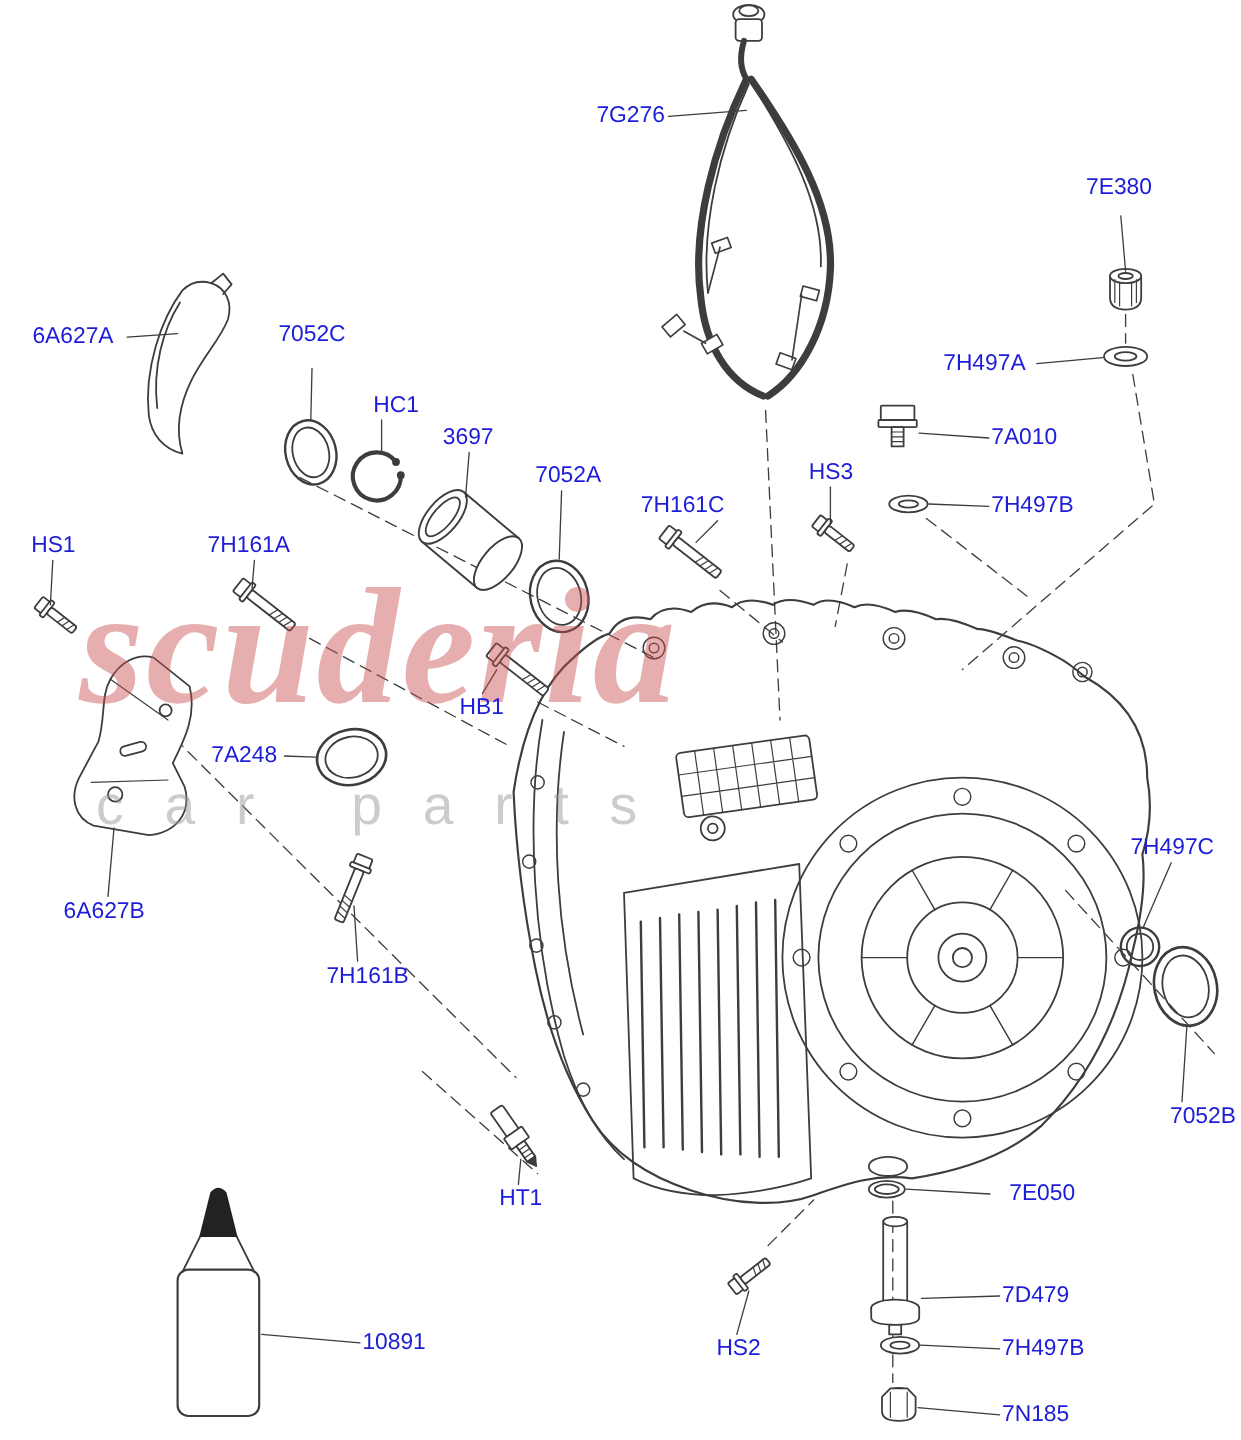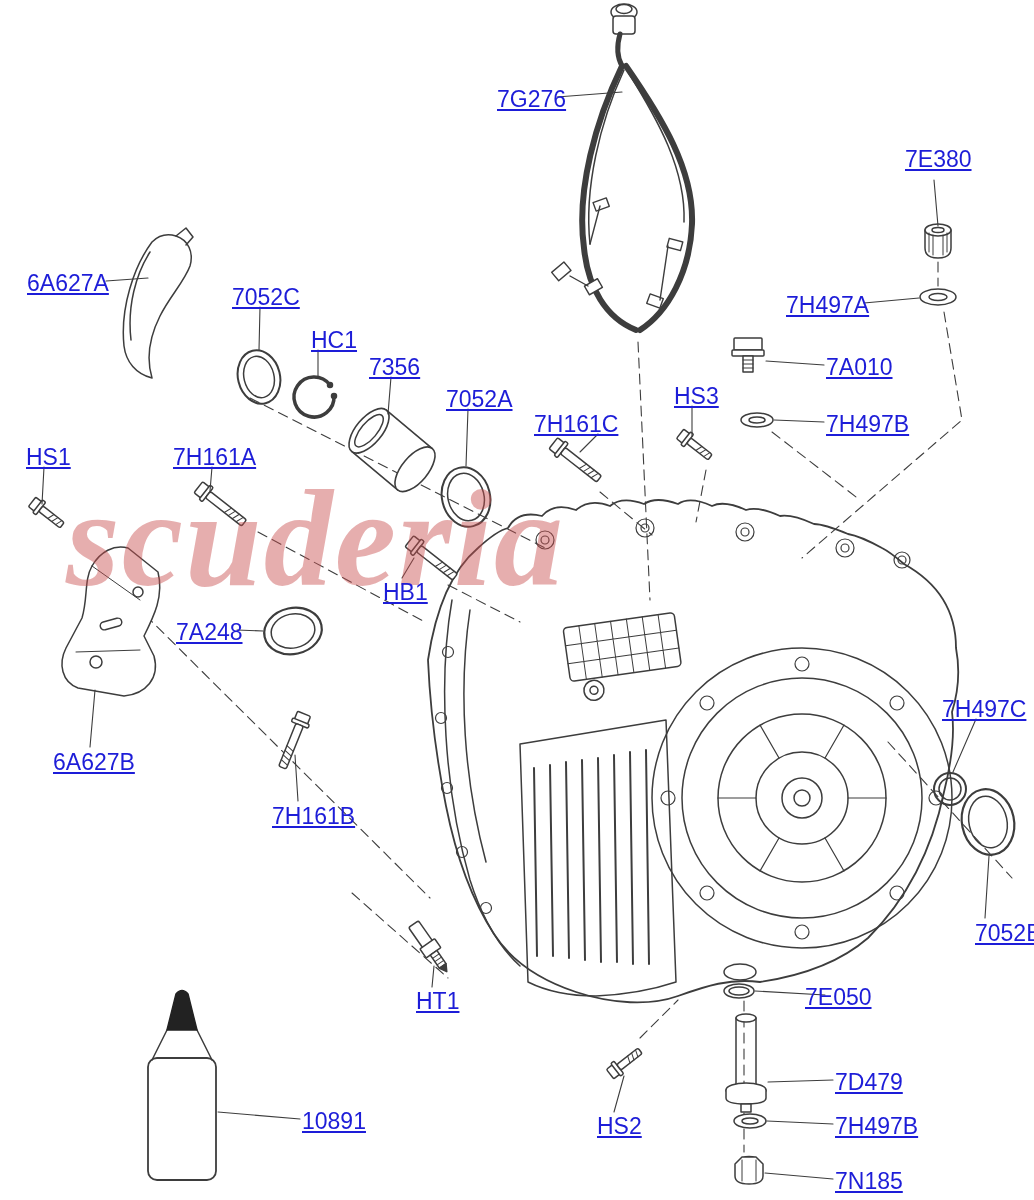--- a/index.html
+++ b/index.html
@@ -15,22 +15,22 @@
     color:var(--wm-red, rgba(201,78,78,.38));
     opacity:.45; pointer-events:none; user-select:none;
   }
   .wm2 {
     position:absolute; left:80px; top:648px;
     font-size:46px; line-height:1; letter-spacing:34px;
     color:var(--wm-gray, #9a9a9a); opacity:.5;
     pointer-events:none; user-select:none;
   }
   .part-label {
-    position:absolute; font-size:23px; line-height:1.15;
-    color:var(--label-color, #1d1dd8); white-space:nowrap; cursor:pointer;text-decoration:underline;
+    position:absolute; font-size:19px; line-height:1.15;
+    color:var(--label-color, #1d1dd8); white-space:nowrap; cursor:pointer;
   }
 </style>
 </head>
 <body>
 
 <div class="stage">
 
   <svg class="diagram" width="1034" height="1200" viewBox="0 0 1034 1200" fill="none" stroke="#3d3d3d" stroke-width="1.5" stroke-linejoin="round" stroke-linecap="round">
 
     <defs>
@@ -281,42 +281,43 @@
       <path d="M300,1119 L218,1112"></path>
       <path d="M825,995 L755,991"></path>
       <path d="M833,1080 L768,1082"></path>
       <path d="M614,1112 L624,1076"></path>
       <path d="M833,1124 L767,1121"></path>
       <path d="M833,1179 L765,1173"></path>
     </g>
   </svg>
 
   <div class="wm1">scuderia</div>
+  <div class="wm2">car parts</div>
 
   <div class="part-label" style="left:497px; top:86px">7G276</div>
   <div class="part-label" style="left:905px; top:146px">7E380</div>
   <div class="part-label" style="left:27px;  top:270px">6A627A</div>
-  <div class="part-label" style="left:232px; top:284px">7052C</div>
+  <div class="part-label" style="left:232px; top:268px">7052C</div>
   <div class="part-label" style="left:311px; top:327px">HC1</div>
-  <div class="part-label" style="left:369px; top:354px">7356</div>
+  <div class="part-label" style="left:369px; top:354px">3697</div>
   <div class="part-label" style="left:446px; top:386px">7052A</div>
   <div class="part-label" style="left:786px; top:292px">7H497A</div>
   <div class="part-label" style="left:826px; top:354px">7A010</div>
   <div class="part-label" style="left:674px; top:383px">HS3</div>
   <div class="part-label" style="left:534px; top:411px">7H161C</div>
   <div class="part-label" style="left:826px; top:411px">7H497B</div>
   <div class="part-label" style="left:26px;  top:444px">HS1</div>
   <div class="part-label" style="left:173px; top:444px">7H161A</div>
   <div class="part-label" style="left:383px; top:579px">HB1</div>
   <div class="part-label" style="left:176px; top:619px">7A248</div>
   <div class="part-label" style="left:53px;  top:749px">6A627B</div>
   <div class="part-label" style="left:272px; top:803px">7H161B</div>
   <div class="part-label" style="left:942px; top:696px">7H497C</div>
   <div class="part-label" style="left:975px; top:920px">7052B</div>
   <div class="part-label" style="left:416px; top:988px">HT1</div>
   <div class="part-label" style="left:302px; top:1108px">10891</div>
-  <div class="part-label" style="left:805px; top:984px">7E050</div>
+  <div class="part-label" style="left:841px; top:984px">7E050</div>
   <div class="part-label" style="left:835px; top:1069px">7D479</div>
   <div class="part-label" style="left:597px; top:1113px">HS2</div>
   <div class="part-label" style="left:835px; top:1113px">7H497B</div>
   <div class="part-label" style="left:835px; top:1168px">7N185</div>
 
 </div>
 
 </body></html>

